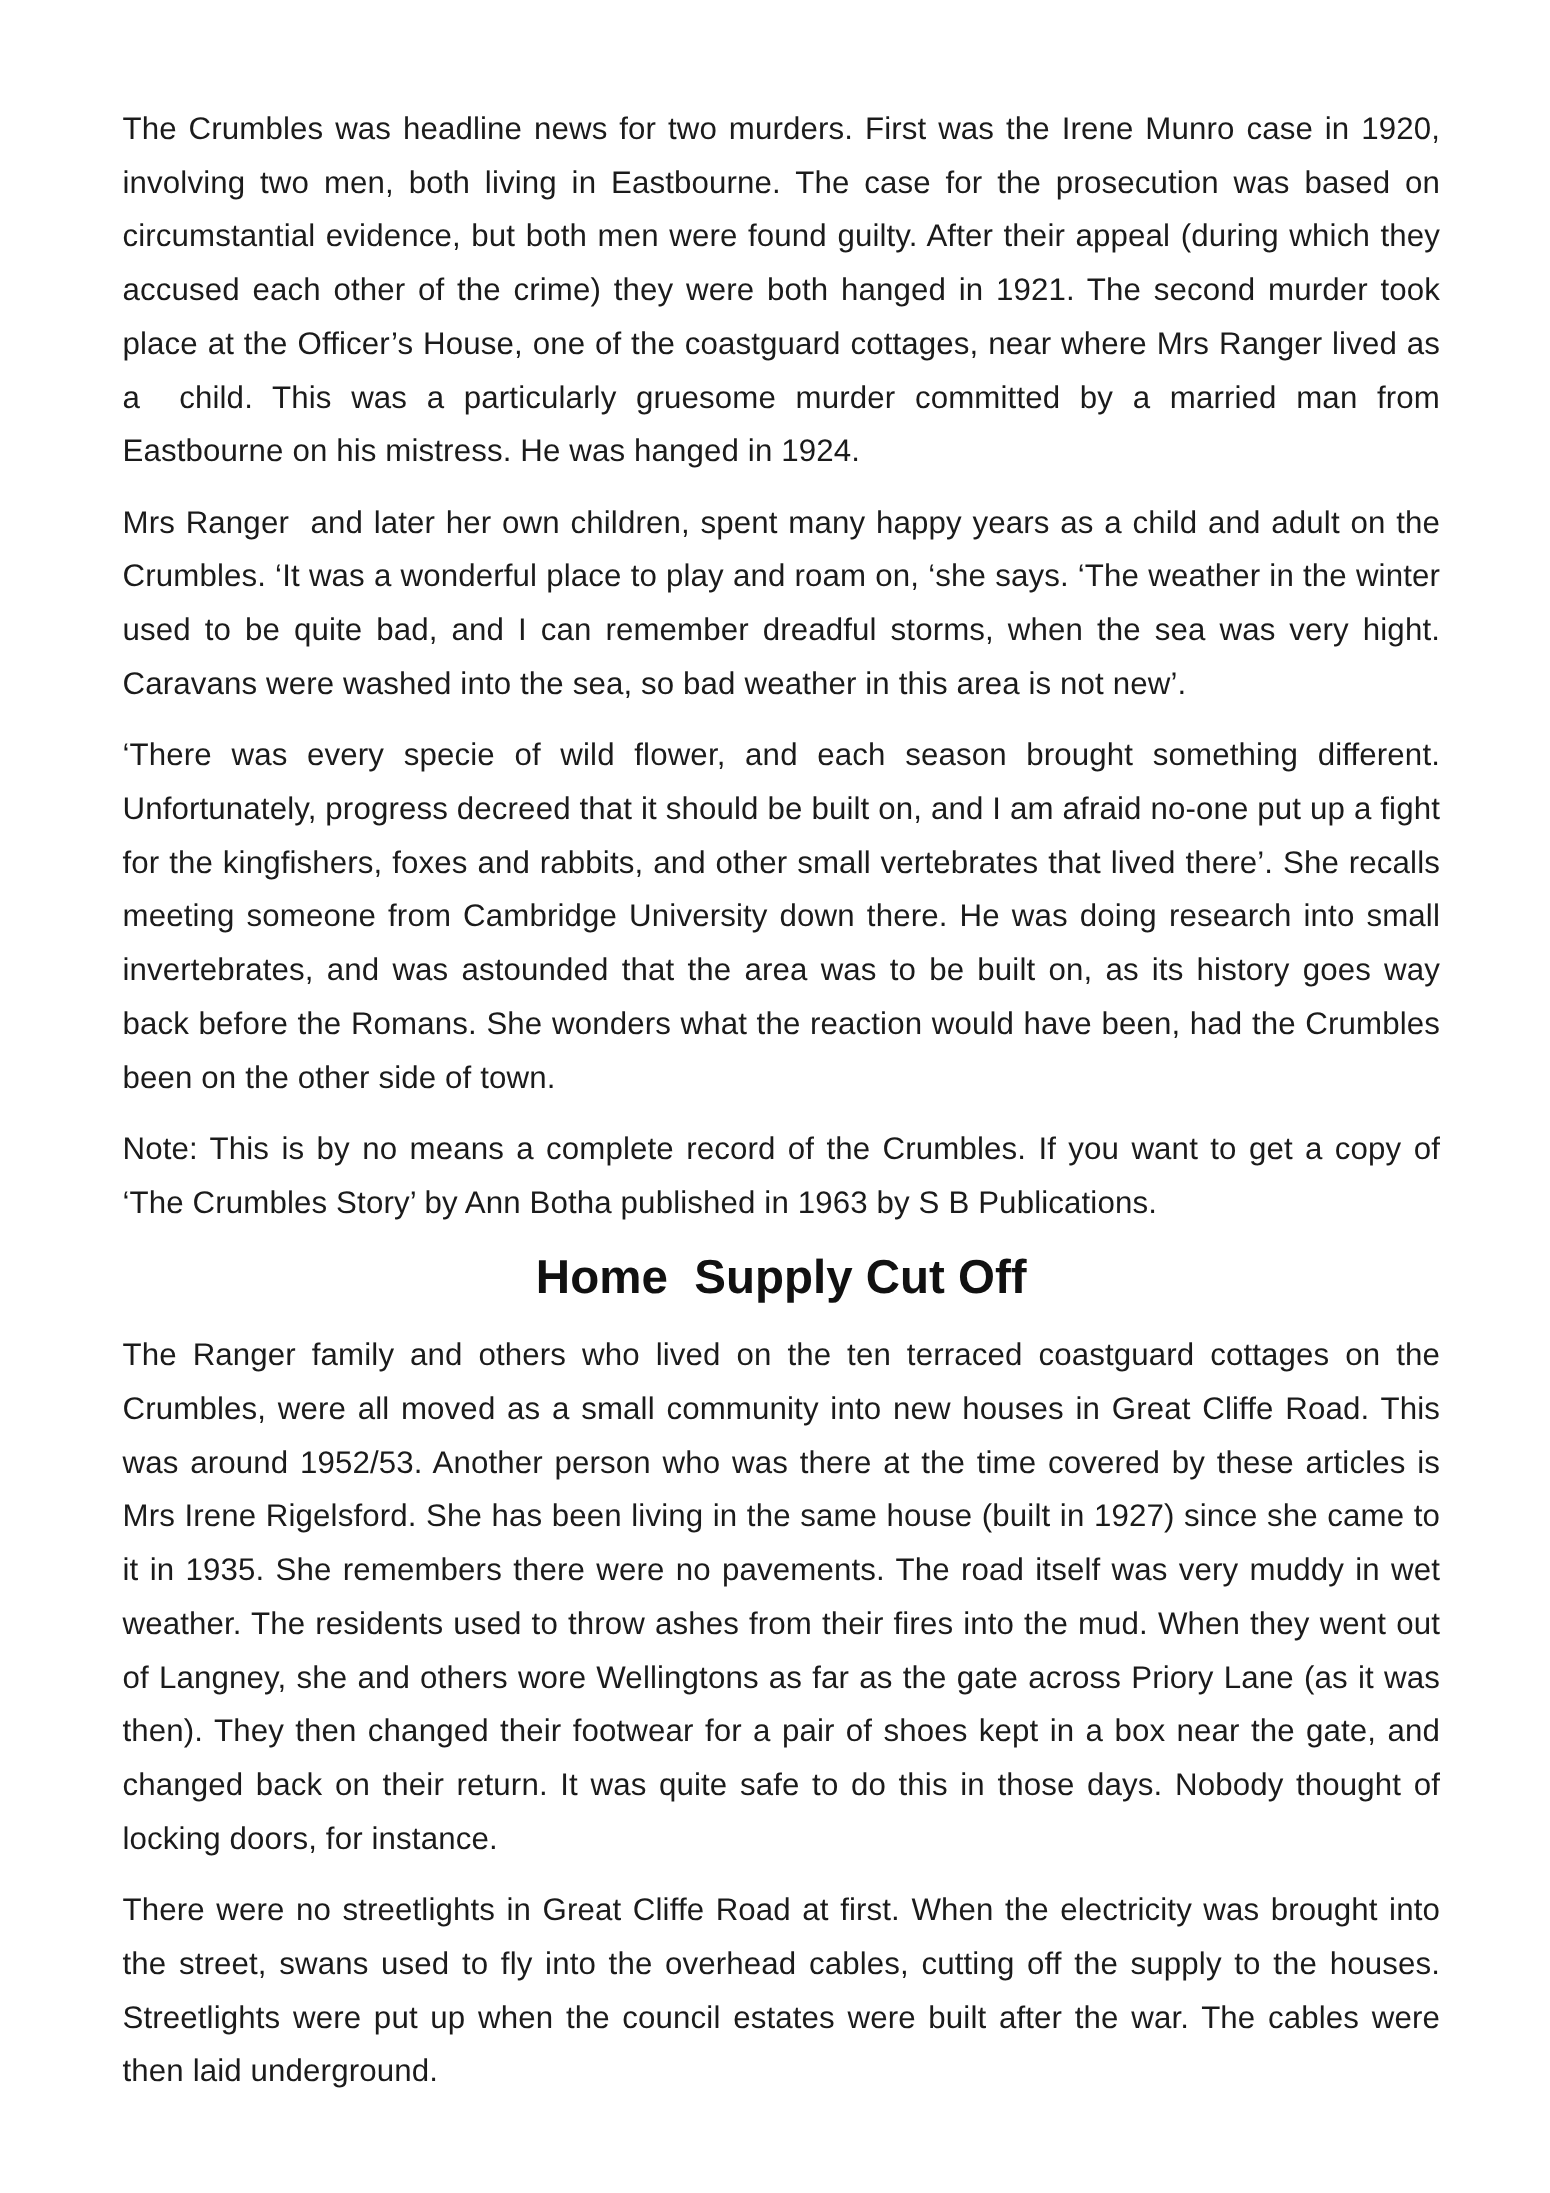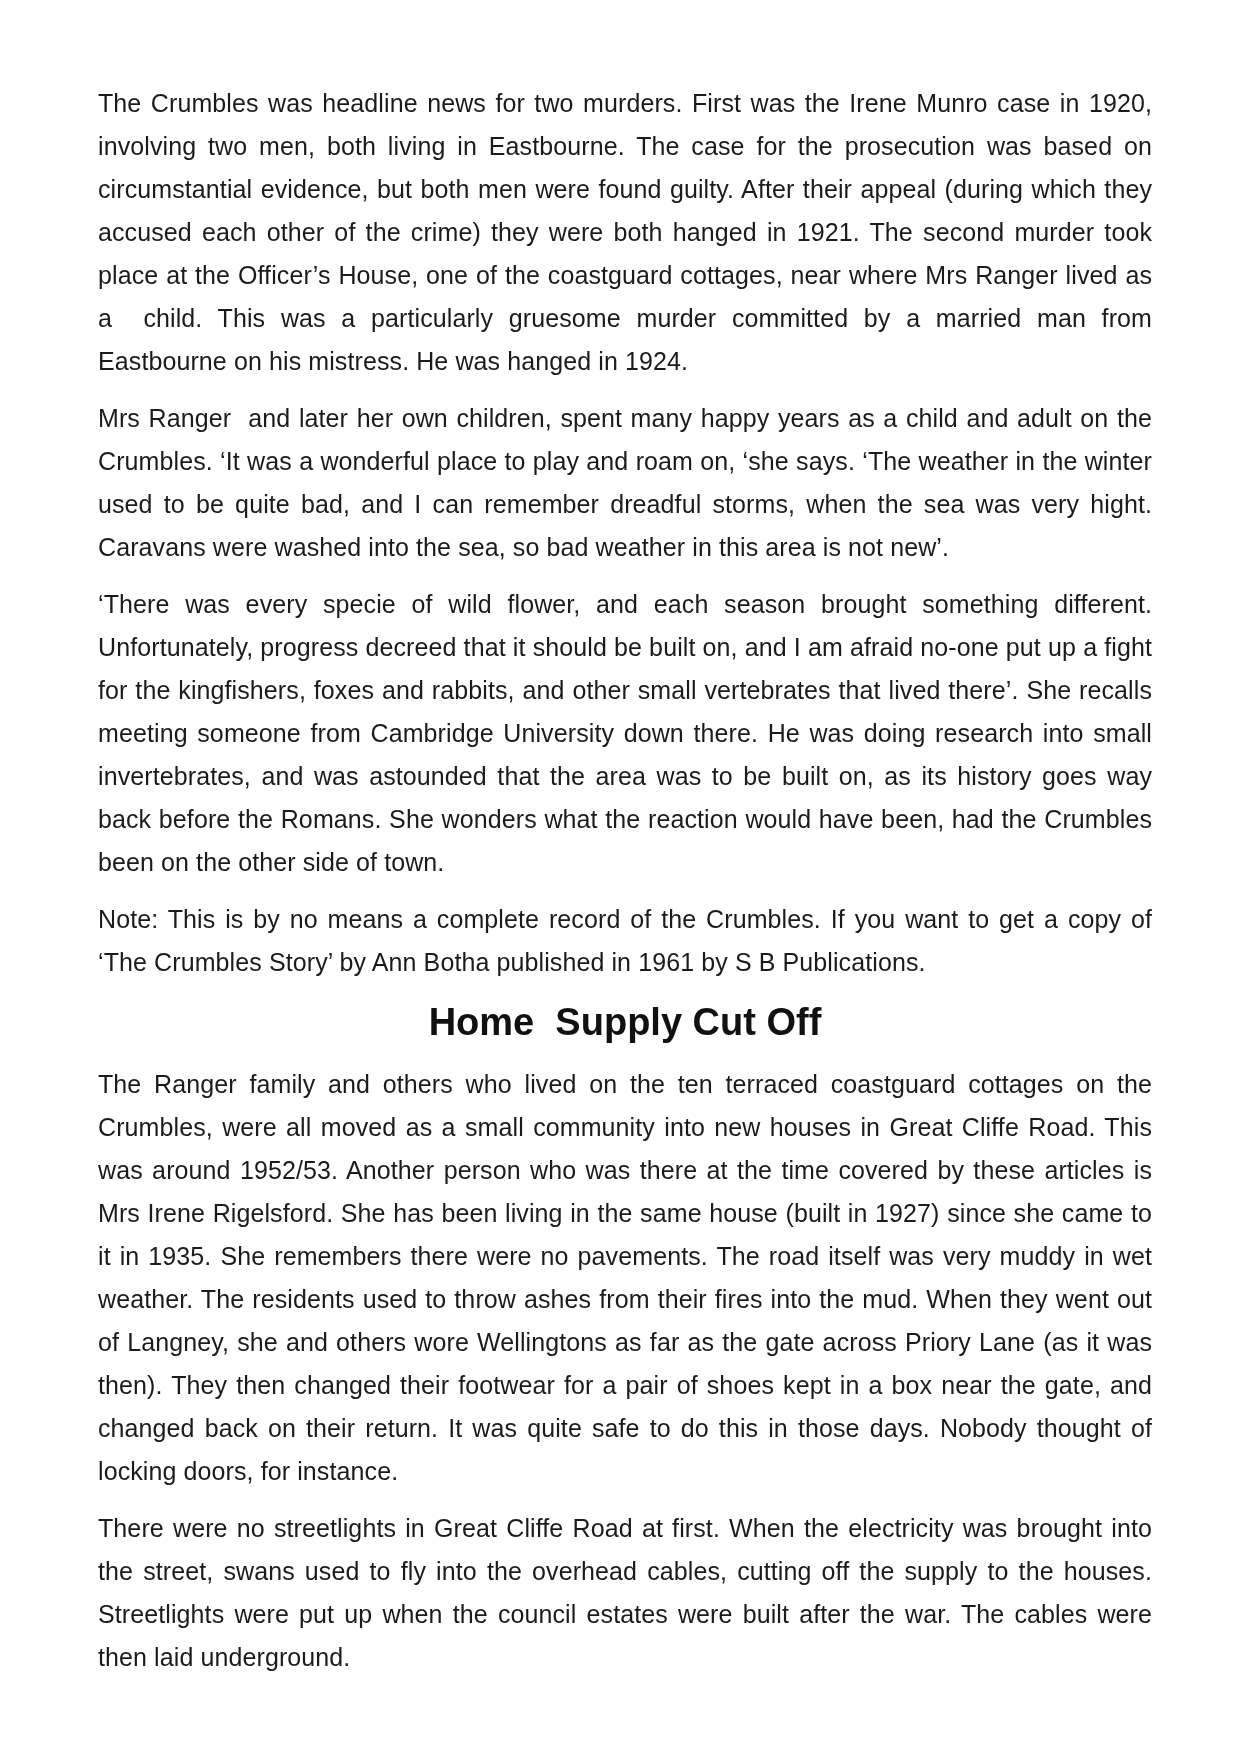--- a/index.html
+++ b/index.html
@@ -43,21 +43,21 @@
 <body>
 
 <div class="page">
 
   <p class="body-text">The Crumbles was headline news for two murders. First was the Irene Munro case in 1920, involving two men, both living in Eastbourne. The case for the prosecution was based on circumstantial evidence, but both men were found guilty. After their appeal (during which they accused each other of the crime) they were both hanged in 1921. The second murder took place at the Officer’s House, one of the coastguard cottages, near where Mrs Ranger lived as a  child. This was a particularly gruesome murder committed by a married man from Eastbourne on his mistress. He was hanged in 1924.</p>
 
   <p class="body-text">Mrs Ranger  and later her own children, spent many happy years as a child and adult on the Crumbles. ‘It was a wonderful place to play and roam on, ‘she says. ‘The weather in the winter used to be quite bad, and I can remember dreadful storms, when the sea was very hight. Caravans were washed into the sea, so bad weather in this area is not new’.</p>
 
   <p class="body-text">‘There was every specie of wild flower, and each season brought something different. Unfortunately, progress decreed that it should be built on, and I am afraid no-one put up a fight for the kingfishers, foxes and rabbits, and other small vertebrates that lived there’. She recalls meeting someone from Cambridge University down there. He was doing research into small invertebrates, and was astounded that the area was to be built on, as its history goes way back before the Romans. She wonders what the reaction would have been, had the Crumbles been on the other side of town.</p>
 
-  <p class="body-text">Note: This is by no means a complete record of the Crumbles. If you want to get a copy of ‘The Crumbles Story’ by Ann Botha published in 1961 by S B Publications.</p>
+  <p class="body-text">Note: This is by no means a complete record of the Crumbles. If you want to get a copy of ‘The Crumbles Story’ by Ann Botha published in 1963 by S B Publications.</p>
 
   <h2 class="section-heading">Home  Supply Cut Off</h2>
 
   <p class="body-text">The Ranger family and others who lived on the ten terraced coastguard cottages on the Crumbles, were all moved as a small community into new houses in Great Cliffe Road. This was around 1952/53. Another person who was there at the time covered by these articles is Mrs Irene Rigelsford. She has been living in the same house (built in 1927) since she came to it in 1935. She remembers there were no pavements. The road itself was very muddy in wet weather. The residents used to throw ashes from their fires into the mud. When they went out of Langney, she and others wore Wellingtons as far as the gate across Priory Lane (as it was then). They then changed their footwear for a pair of shoes kept in a box near the gate, and changed back on their return. It was quite safe to do this in those days. Nobody thought of locking doors, for instance.</p>
 
   <p class="body-text">There were no streetlights in Great Cliffe Road at first. When the electricity was brought into the street, swans used to fly into the overhead cables, cutting off the supply to the houses. Streetlights were put up when the council estates were built after the war. The cables were then laid underground.</p>
 
 </div>
 
 </body></html>

